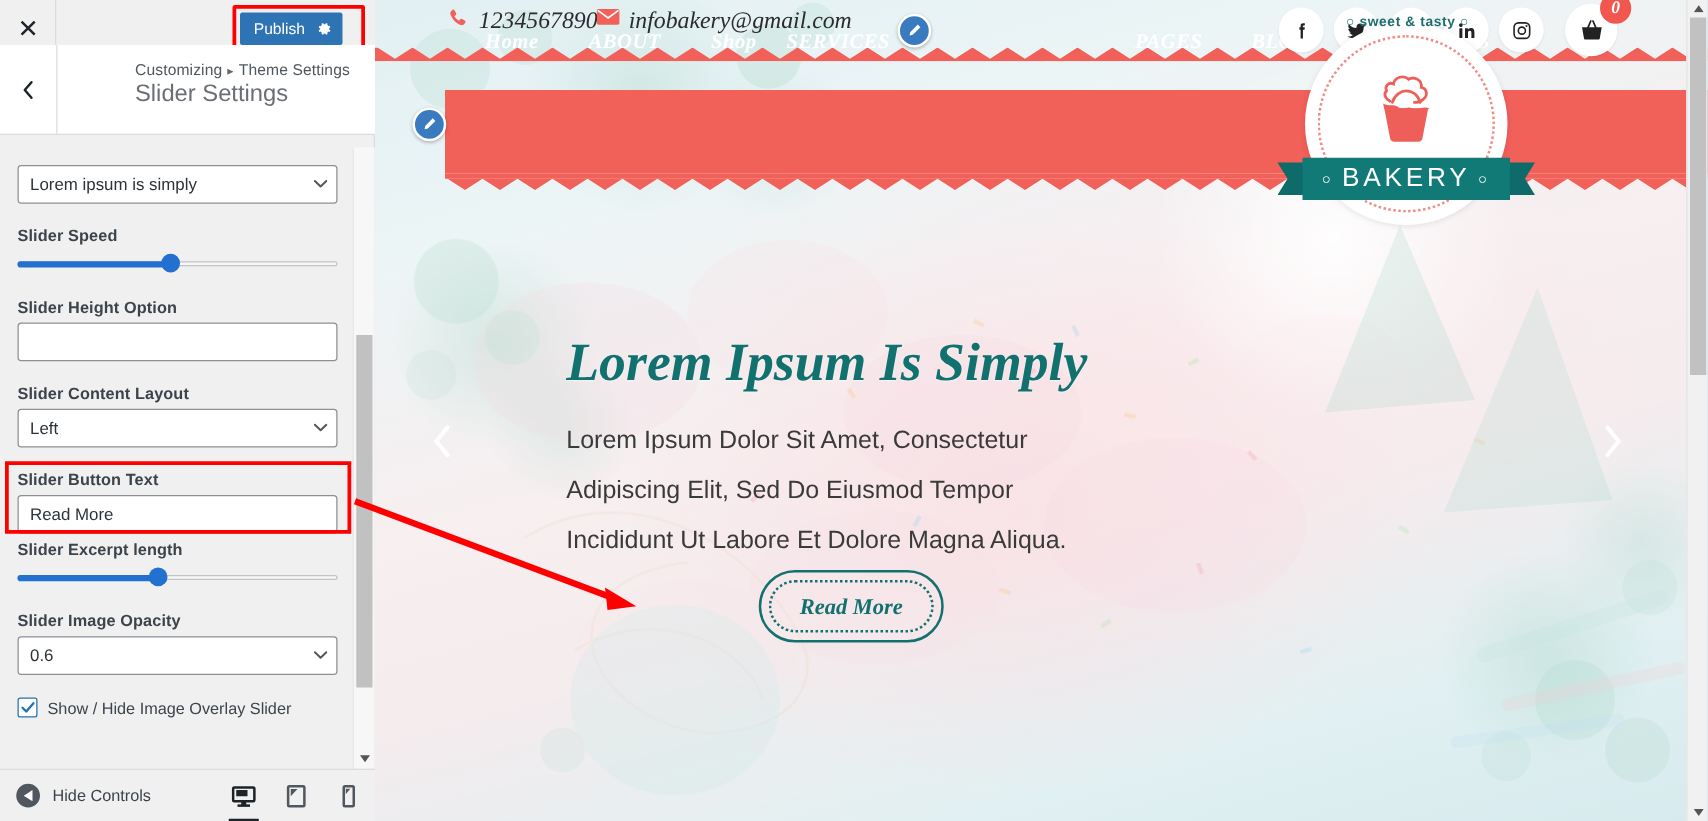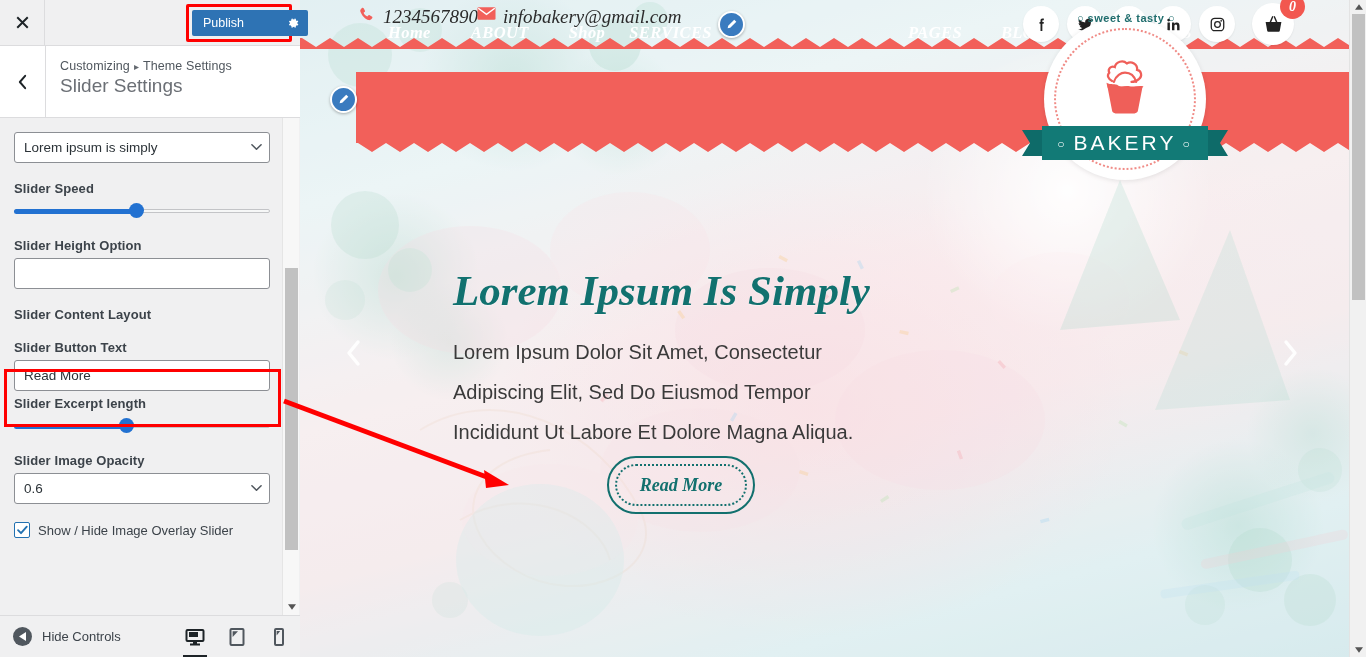--- a/index.html
+++ b/index.html
@@ -36,41 +36,42 @@
   }
   .cz-close svg { width: 15px; height: 15px; }
   .cz-publish-wrap {
     position: absolute; right: 8px; top: 4px;
     width: 106px; height: 38px;
     border: 3px solid #ff0000;
     border-radius: 2px;
   }
   .cz-publish {
     position: absolute; left: 3px; top: 3px;
-    width: 116px; height: 26px;
+    width: 82px; height: 26px;
     background: #2e73b4;
     border-radius: 2px;
     color: #fff;
     font-size: 12.5px;
     display: flex; align-items: center;
     cursor: pointer;
   }
   .cz-publish .lbl { margin-left: 11px; }
   .cz-publish .gear {
     position: absolute; right: 8px; top: 50%; transform: translateY(-50%);
     width: 13px; height: 13px;
   }
 
   
   .cz-secthead {
-    position: absolute; left: 0; top: 46px;
+    position: absolute; left: 0; top: 36px;
     width: 300px; height: 72px;
     background: #fff;
     border-bottom: 1px solid #dcdcde;
     display: flex;
+    gap: 48px;
   }
   .cz-back {
     width: 46px; height: 71px;
     border-right: 1px solid #dcdcde;
     display: flex; align-items: center; justify-content: center;
     cursor: pointer;
   }
   .cz-back svg { width: 13px; height: 16px; }
   .cz-titles { padding: 13px 0 0 14px; }
   .cz-crumb { font-size: 12.5px; color: #50575e; letter-spacing: .1px; }
@@ -494,20 +495,26 @@
         </div>
       </div>
 
       <div class="ctrl">
         <span class="ctrl-label">Slider Height Option</span>
         <input class="cz-text" type="text" value="" style="">
       </div>
 
       <div class="ctrl">
         <span class="ctrl-label">Slider Content Layout</span>
+        <div class="sel-wrap">
+          <div class="cz-select">Left</div>
+          <svg class="chev" viewBox="0 0 12 8">
+            <path d="M1 1.6 L6 6.4 L11 1.6" stroke="#50575e" stroke-width="1.7" fill="none" stroke-linecap="round" stroke-linejoin="round"></path>
+          </svg>
+        </div>
       </div>
 
       <div class="ctrl" style="margin-bottom:5px;">
         <span class="ctrl-label">Slider Button Text</span>
         <input class="cz-text" type="text" value="Read More" style="">
       </div>
 
       <div class="ctrl">
         <span class="ctrl-label">Slider Excerpt length</span>
         <div class="range-wrap">

